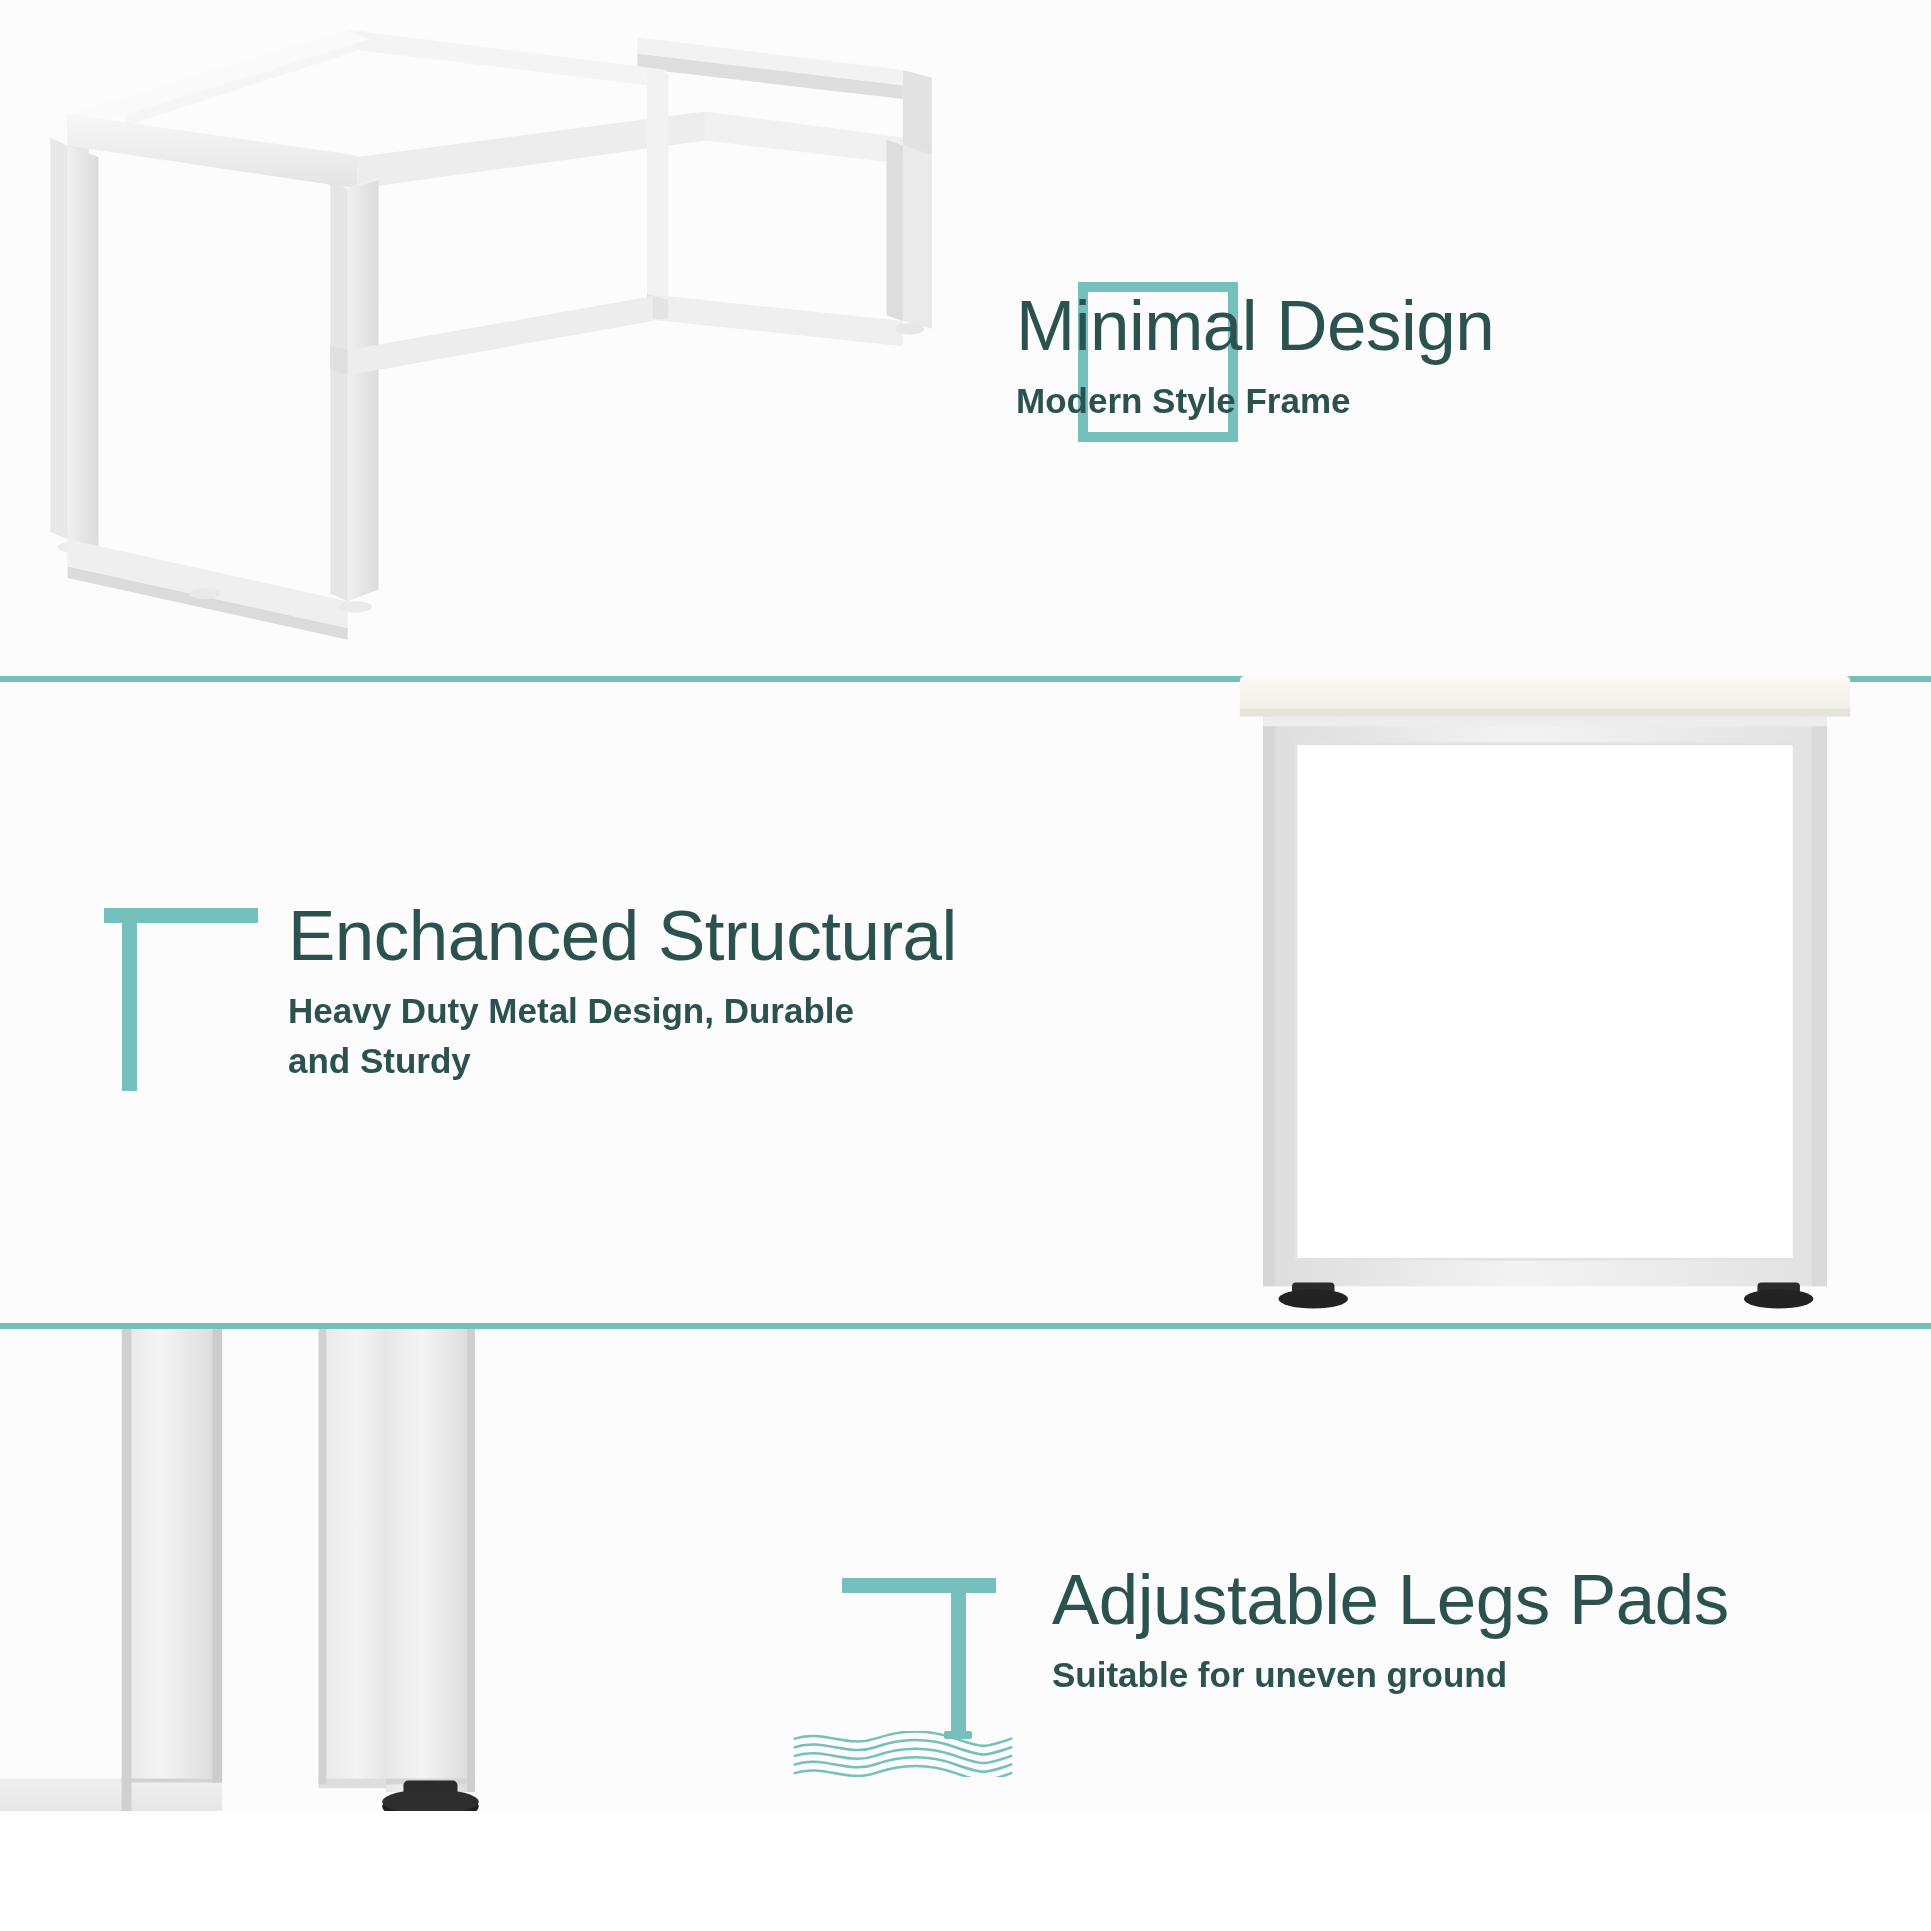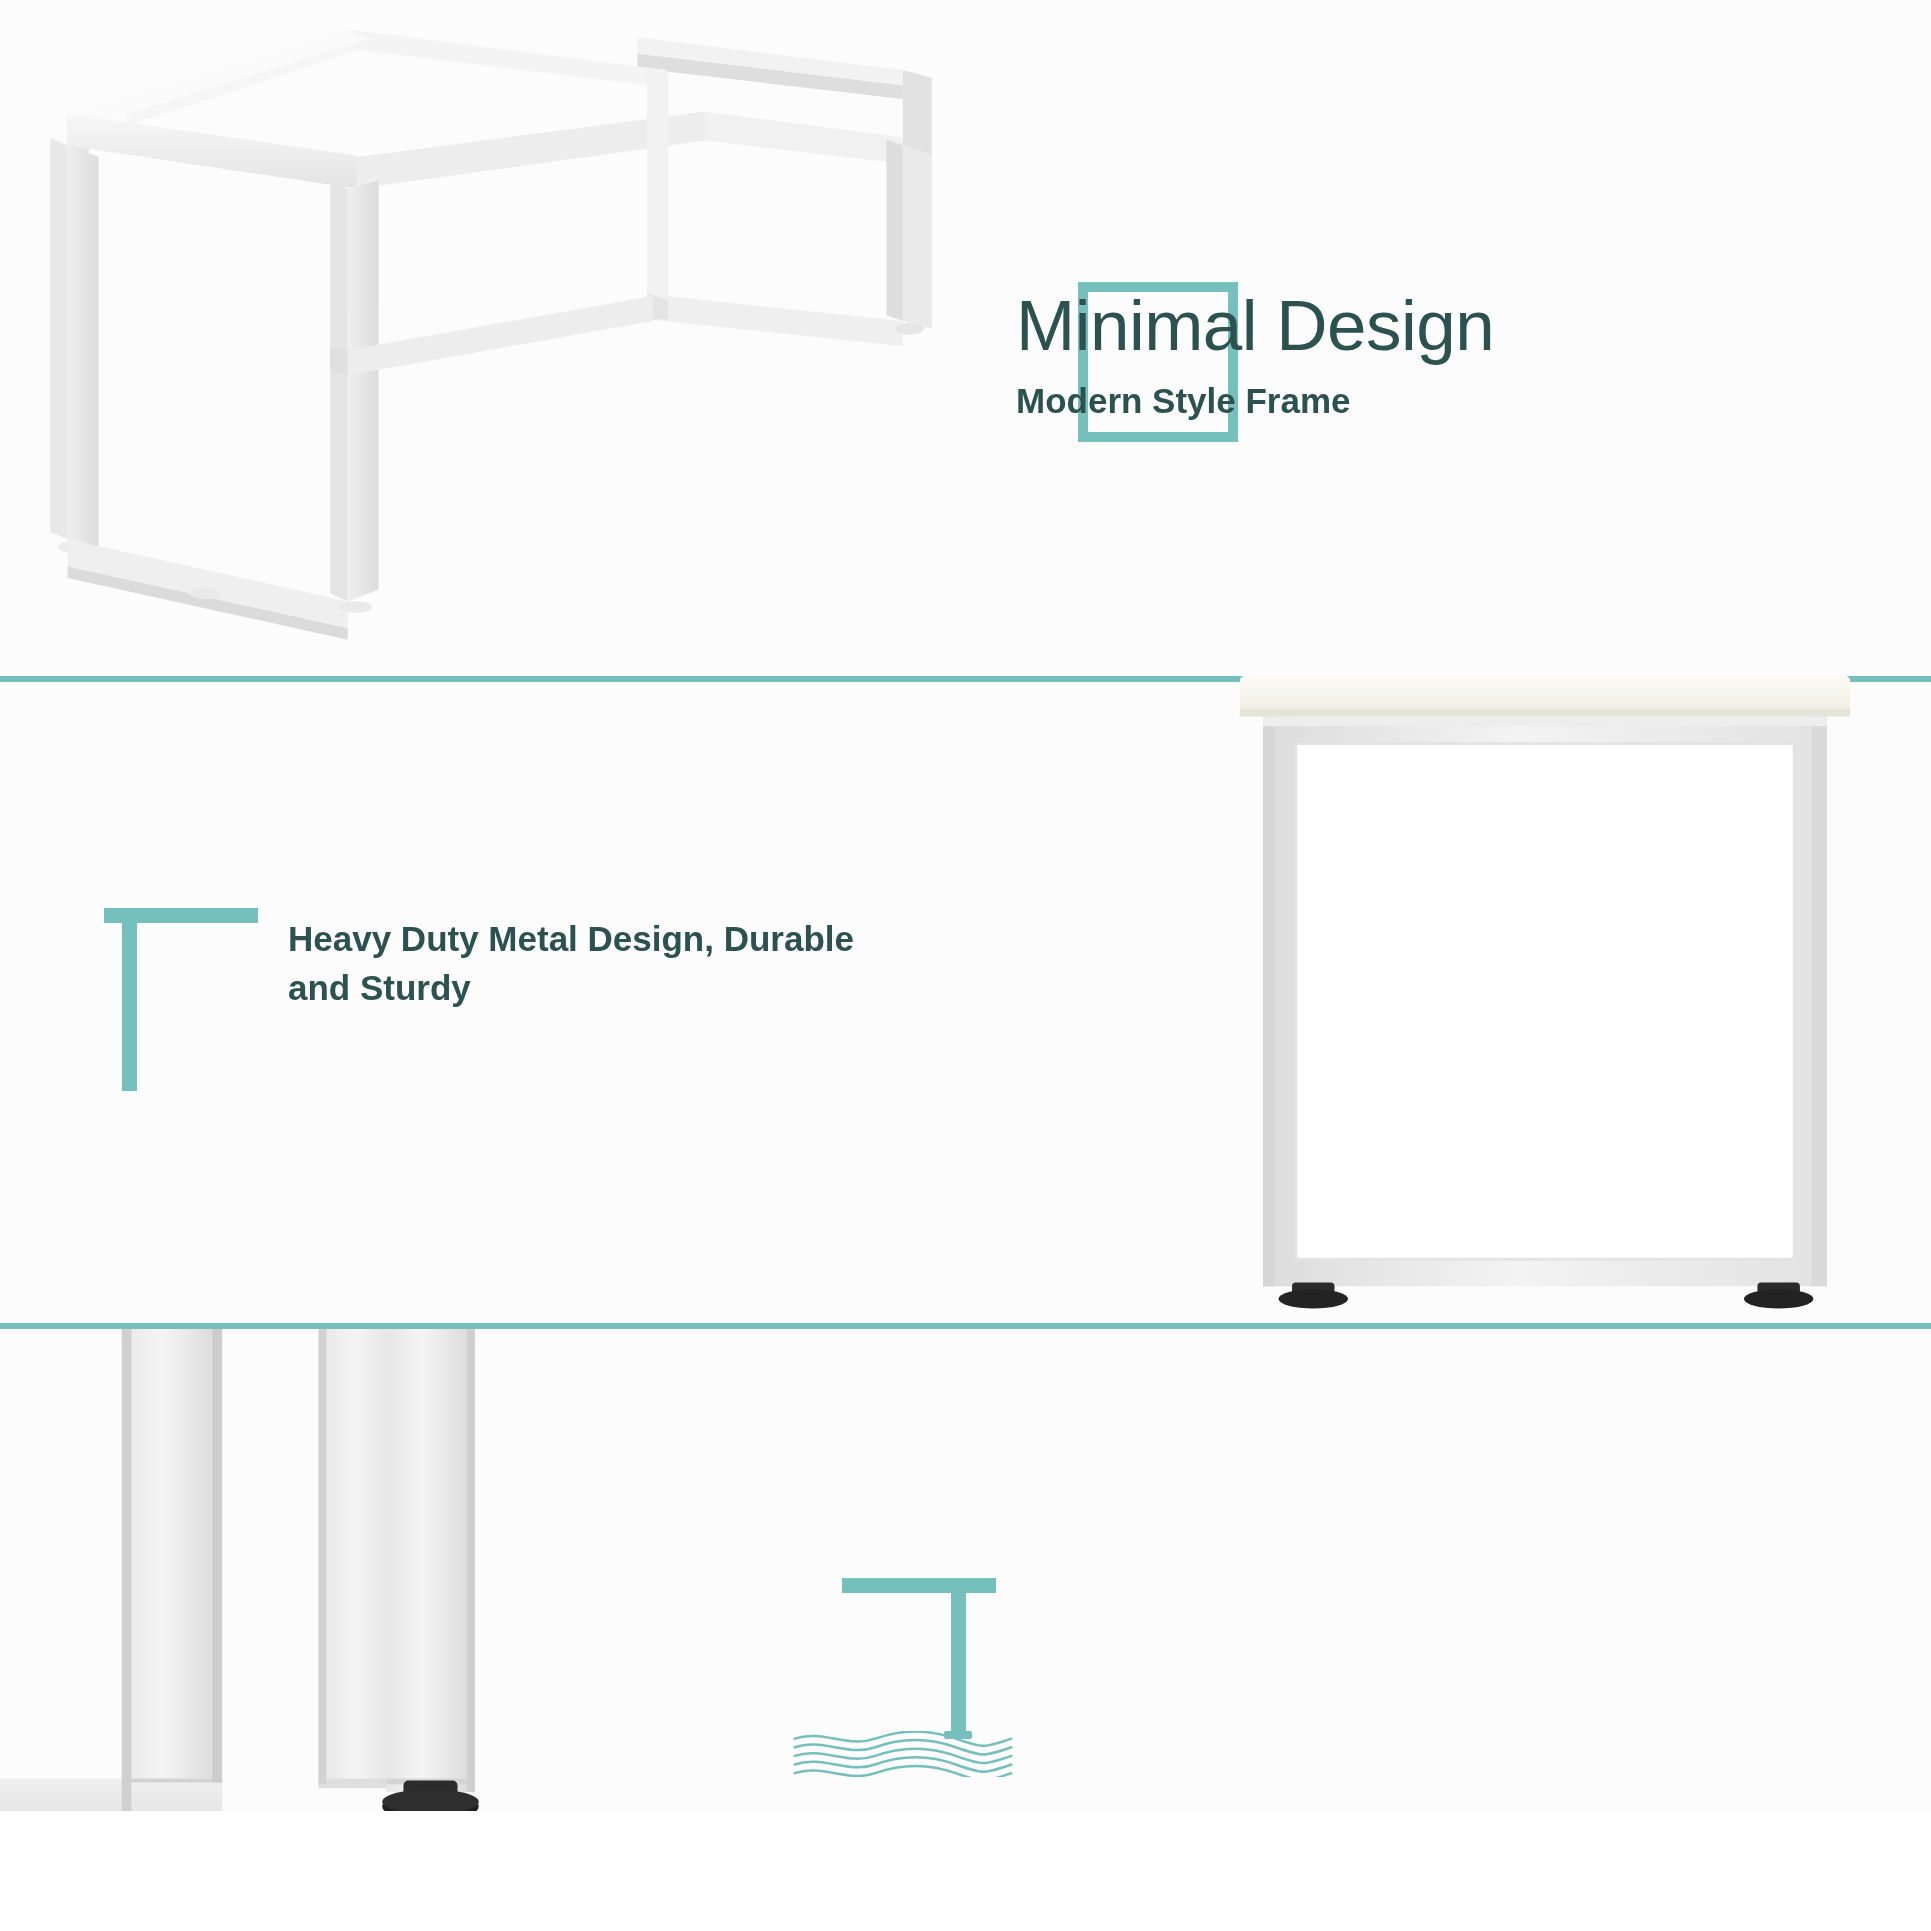--- a/index.html
+++ b/index.html
@@ -224,20 +224,21 @@
       </g>
     </svg>
   </div>
 
   <div class="icon t-icon" id="icon-t-left">
     <div class="t-bar-h"></div>
     <div class="t-bar-v"></div>
   </div>
 
   <div class="feature-text" id="text-2">
+    <div class="feature-title">Enchanced Structural</div>
     <div class="feature-sub">
       <div>Heavy Duty Metal Design, Durable</div>
       <div>and Sturdy</div>
     </div>
   </div>
 
   <div class="divider divider-2"></div>
 
   <div class="art" id="art-legs">
     <svg width="695" height="602" viewBox="0 0 720 624" xmlns="http://www.w3.org/2000/svg">
@@ -294,15 +295,19 @@
           <path d="M2 8 C 30 -2, 58 18, 86 8 S 142 -2, 170 8 S 200 18, 228 8"></path>
           <path d="M2 17 C 30 7, 58 27, 86 17 S 142 7, 170 17 S 200 27, 228 17"></path>
           <path d="M2 26 C 30 16, 58 36, 86 26 S 142 16, 170 26 S 200 36, 228 26"></path>
           <path d="M2 35 C 30 25, 58 45, 86 35 S 142 25, 170 35 S 200 45, 228 35"></path>
           <path d="M2 44 C 30 34, 58 54, 86 44 S 142 34, 170 44 S 200 54, 228 44"></path>
         </g>
       </svg>
     </div>
   </div>
 
+  <div class="feature-text" id="text-3">
+    <div class="feature-title">Adjustable Legs Pads</div>
+    <div class="feature-sub">Suitable for uneven ground</div>
+  </div>
 
 </div>
 
 
 </body></html>

